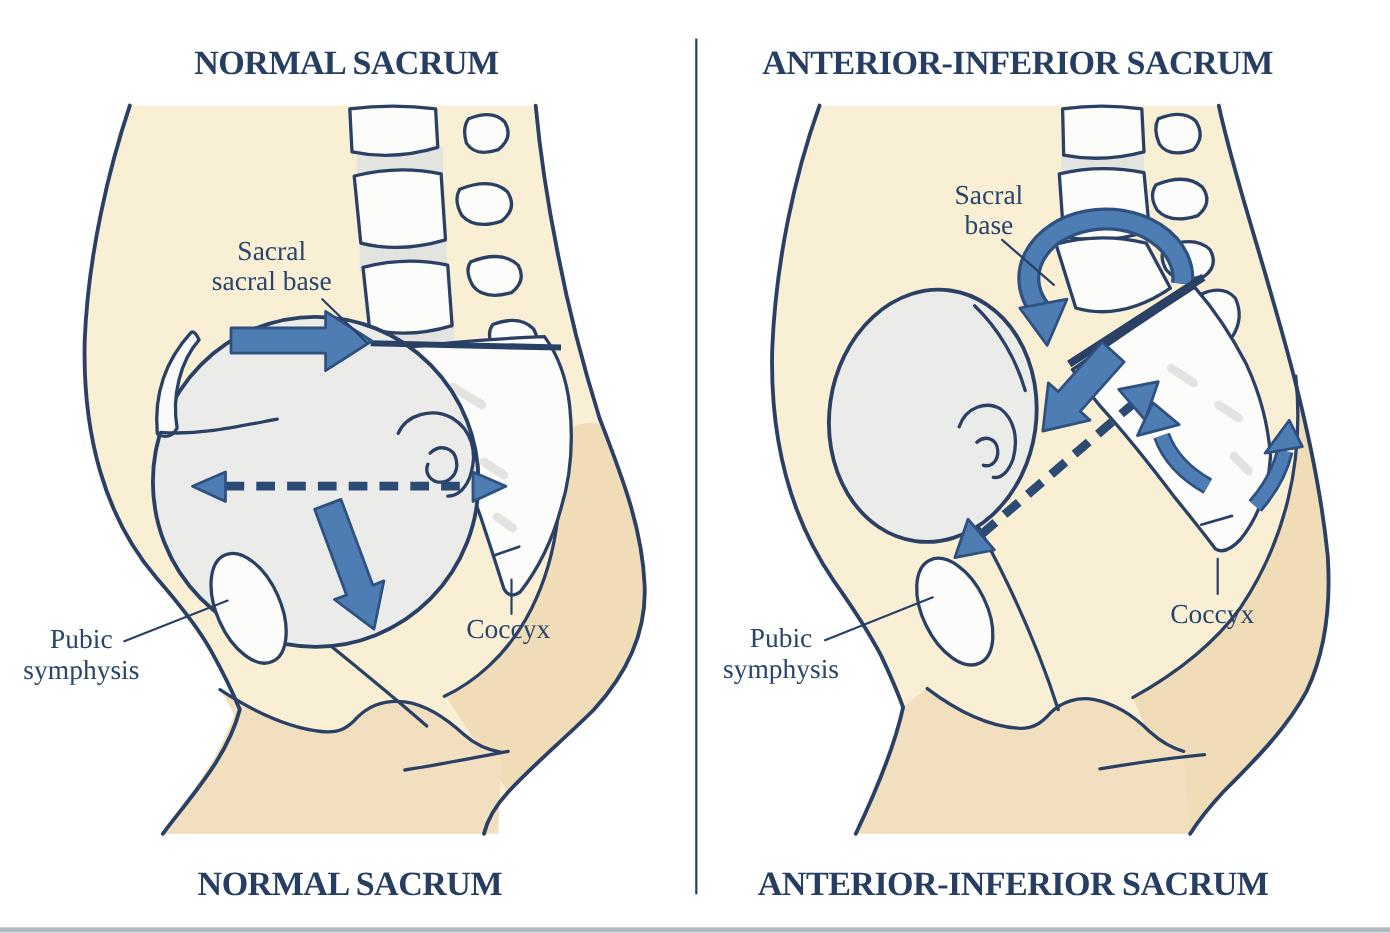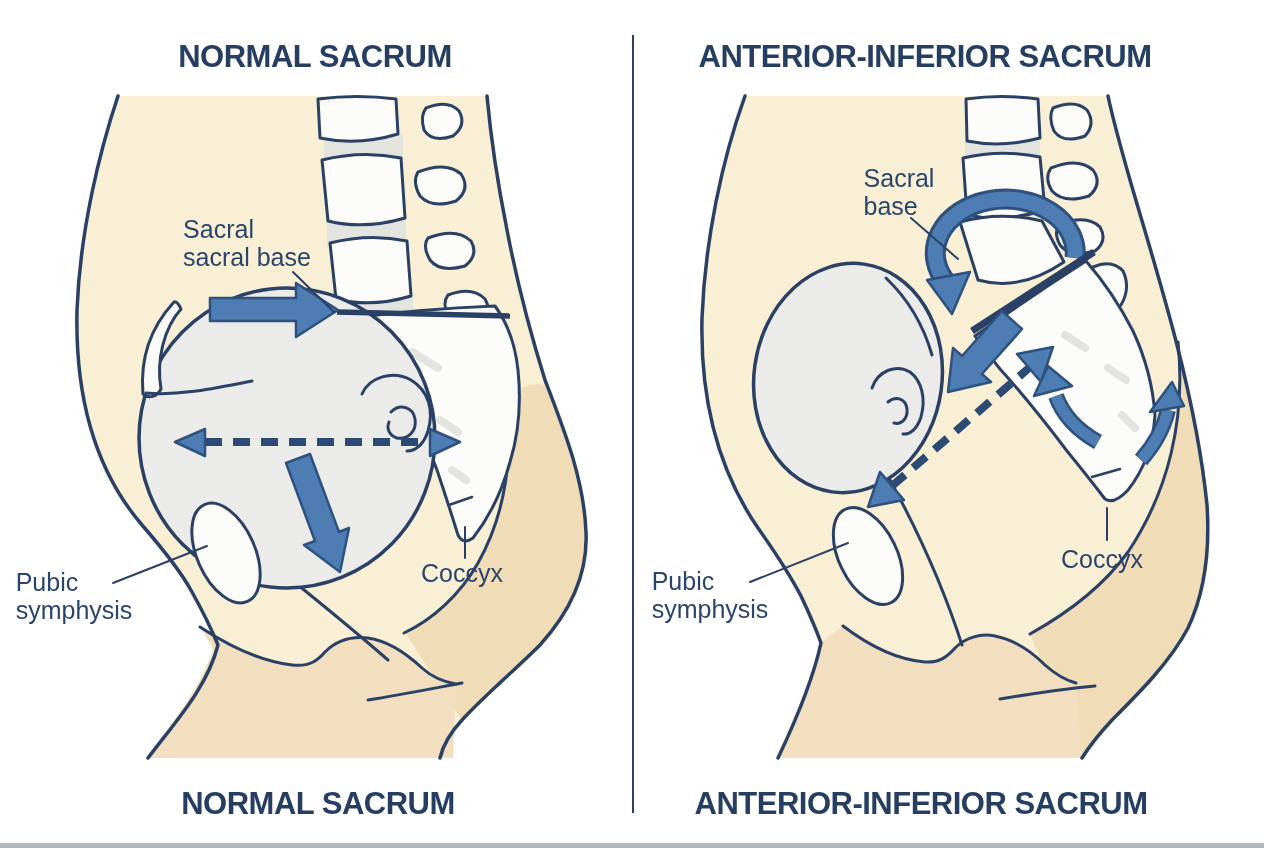--- a/index.html
+++ b/index.html
@@ -1,21 +1,21 @@
 <!DOCTYPE html>
 <html style="--c-title: #273e63; --c-label-text: #2a456b; --c-outline: #2a4165; --c-body-fill: #f9efd5; --c-body-shade: #f1dfc0; --c-deep-shade: #eed8b2; --c-bone-fill: #fcfcfa; --c-disc-fill: #e3e3e0; --c-head-fill: #ebebe9; --c-arrow-fill: #4d7db3; --c-arrow-edge: #2e5180; --c-dash: #2b4a74; --c-faint: #e3e3df;"><head>
 <meta charset="utf-8">
 <style>
   html,body{margin:0;padding:0;background:#ffffff;}
   .canvas{position:relative;width:1264px;height:848px;background:#ffffff;overflow:hidden;
-          font-family:Liberation Sans, sans-serif;}
+          font-family:Liberation Serif, serif;}
   .title{position:absolute;transform:translate(-50%,-50%);font-weight:bold;font-size:31px;
          letter-spacing:-0.5px;color:var(--c-title,#273e63);white-space:nowrap;}
   .anat-label{position:absolute;transform:translate(-50%,-50%);font-size:25px;line-height:1.12;
-         color:var(--c-label-text,#2a456b);text-align:left;white-space:pre-line;}
+         color:var(--c-label-text,#2a456b);text-align:center;white-space:pre-line;}
   .divider{position:absolute;left:632px;top:35px;width:2px;height:778px;
          background:var(--c-outline,#2a4165);}
   .bottom-strip{position:absolute;left:0;bottom:0;width:100%;height:5px;background:#9aa1ab;opacity:.75;}
   svg.illus{position:absolute;top:90px;width:632px;height:670px;}
   #svg-left{left:0;} #svg-right{left:632px;}
   .body-fill{fill:var(--c-body-fill,#f9efd5);}
   .shade{fill:var(--c-body-shade,#f1dfc0);}
   .deep-shade{fill:var(--c-deep-shade,#eed8b2);opacity:.85;}
   .oline{fill:none;stroke:var(--c-outline,#2a4165);stroke-width:3.5;stroke-linecap:round;stroke-linejoin:round;}
   .thin{fill:none;stroke:var(--c-outline,#2a4165);stroke-width:3;stroke-linecap:round;}

